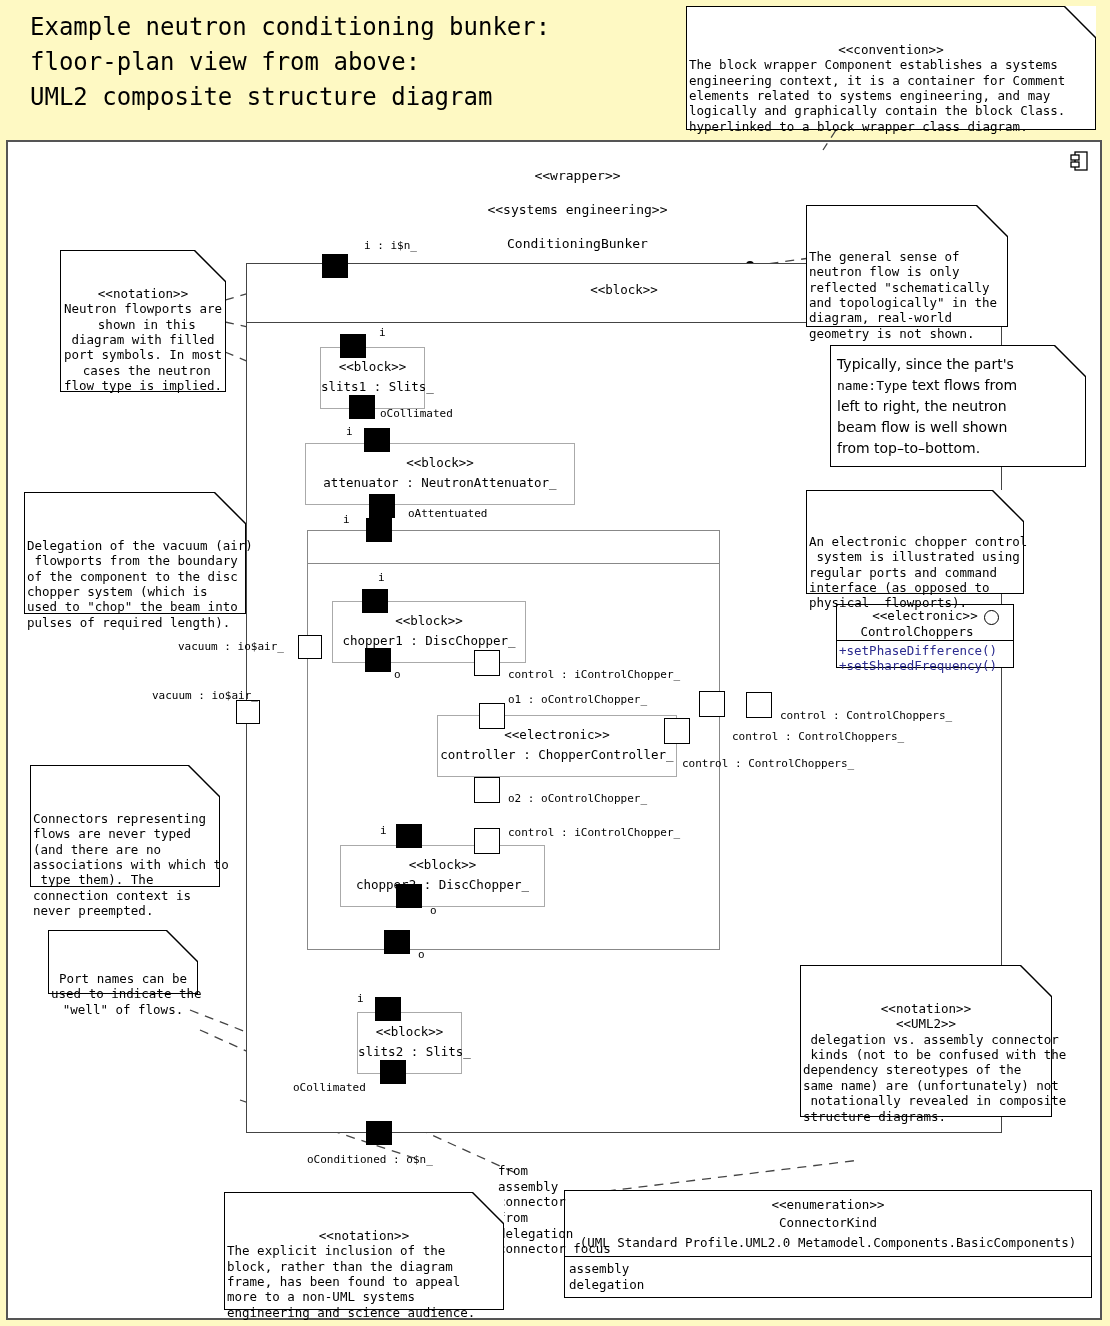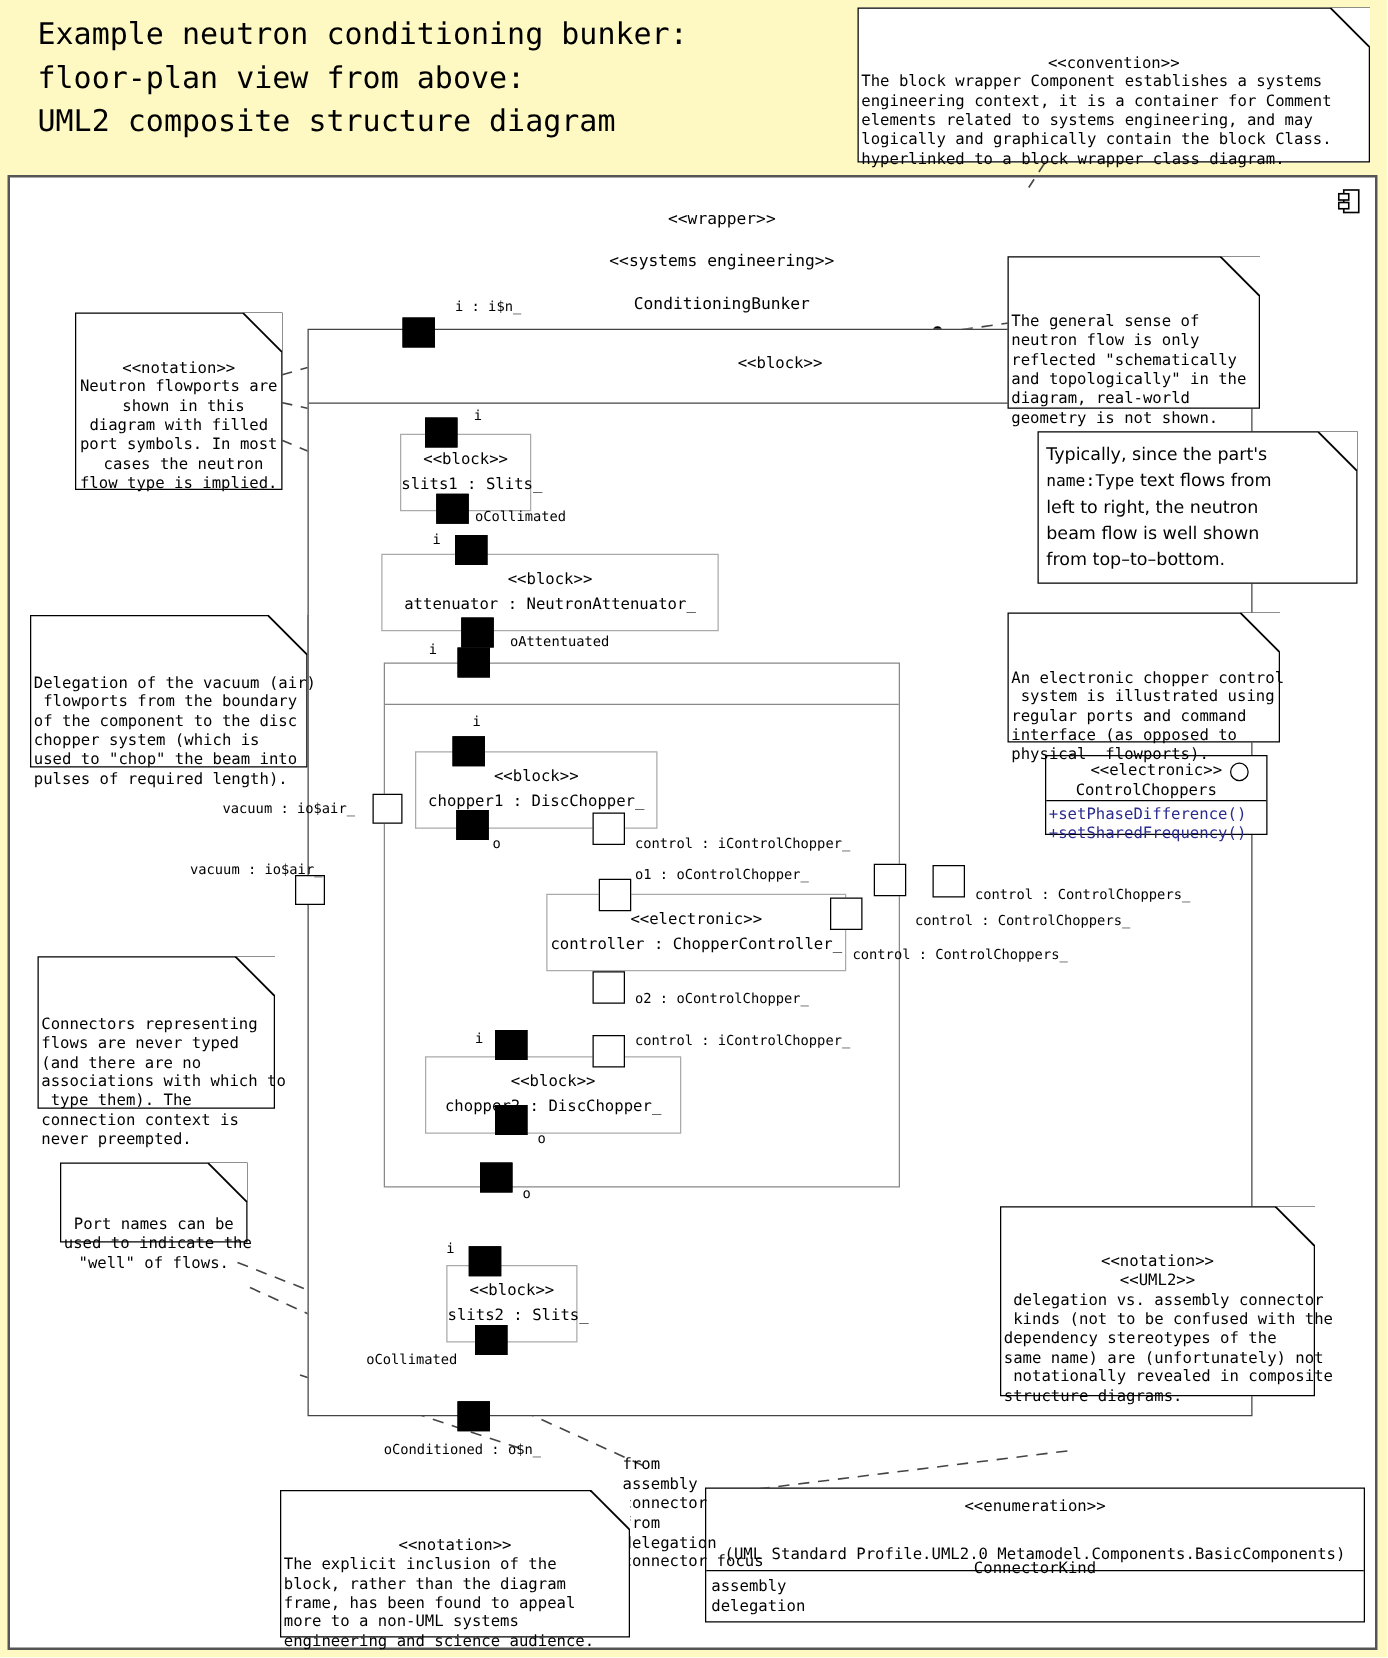--- a/index.html
+++ b/index.html
@@ -249,21 +249,21 @@
     <div class="ib-l1">&lt;&lt;electronic&gt;&gt;</div>
     <div class="ib-l2">ControlChoppers</div>
     <div class="ib-circ"></div>
     <div class="ib-op" style="top:38px;">+setPhaseDifference()</div>
     <div class="ib-op" style="top:53px;">+setSharedFrequency()</div>
   </div>
 
   <div id="enumBox">
     <div class="eb-head"></div>
     <div class="eb-l" style="top:6px;">&lt;&lt;enumeration&gt;&gt;</div>
-    <div class="eb-l" style="top:24px;margin-top:31px;">ConnectorKind</div>
+    <div class="eb-l" style="top:24px;">ConnectorKind</div>
     <div class="eb-l" style="top:44px;">(UML Standard Profile.UML2.0 Metamodel.Components.BasicComponents)</div>
     <div class="eb-item" style="top:70px;">assembly</div>
     <div class="eb-item" style="top:86px;">delegation</div>
   </div>
 
   <div class="ftext" style="left:498px;top:1163px;">from
 assembly
 connector</div>
   <div class="ftext" style="left:498px;top:1210px;">from
 delegation

